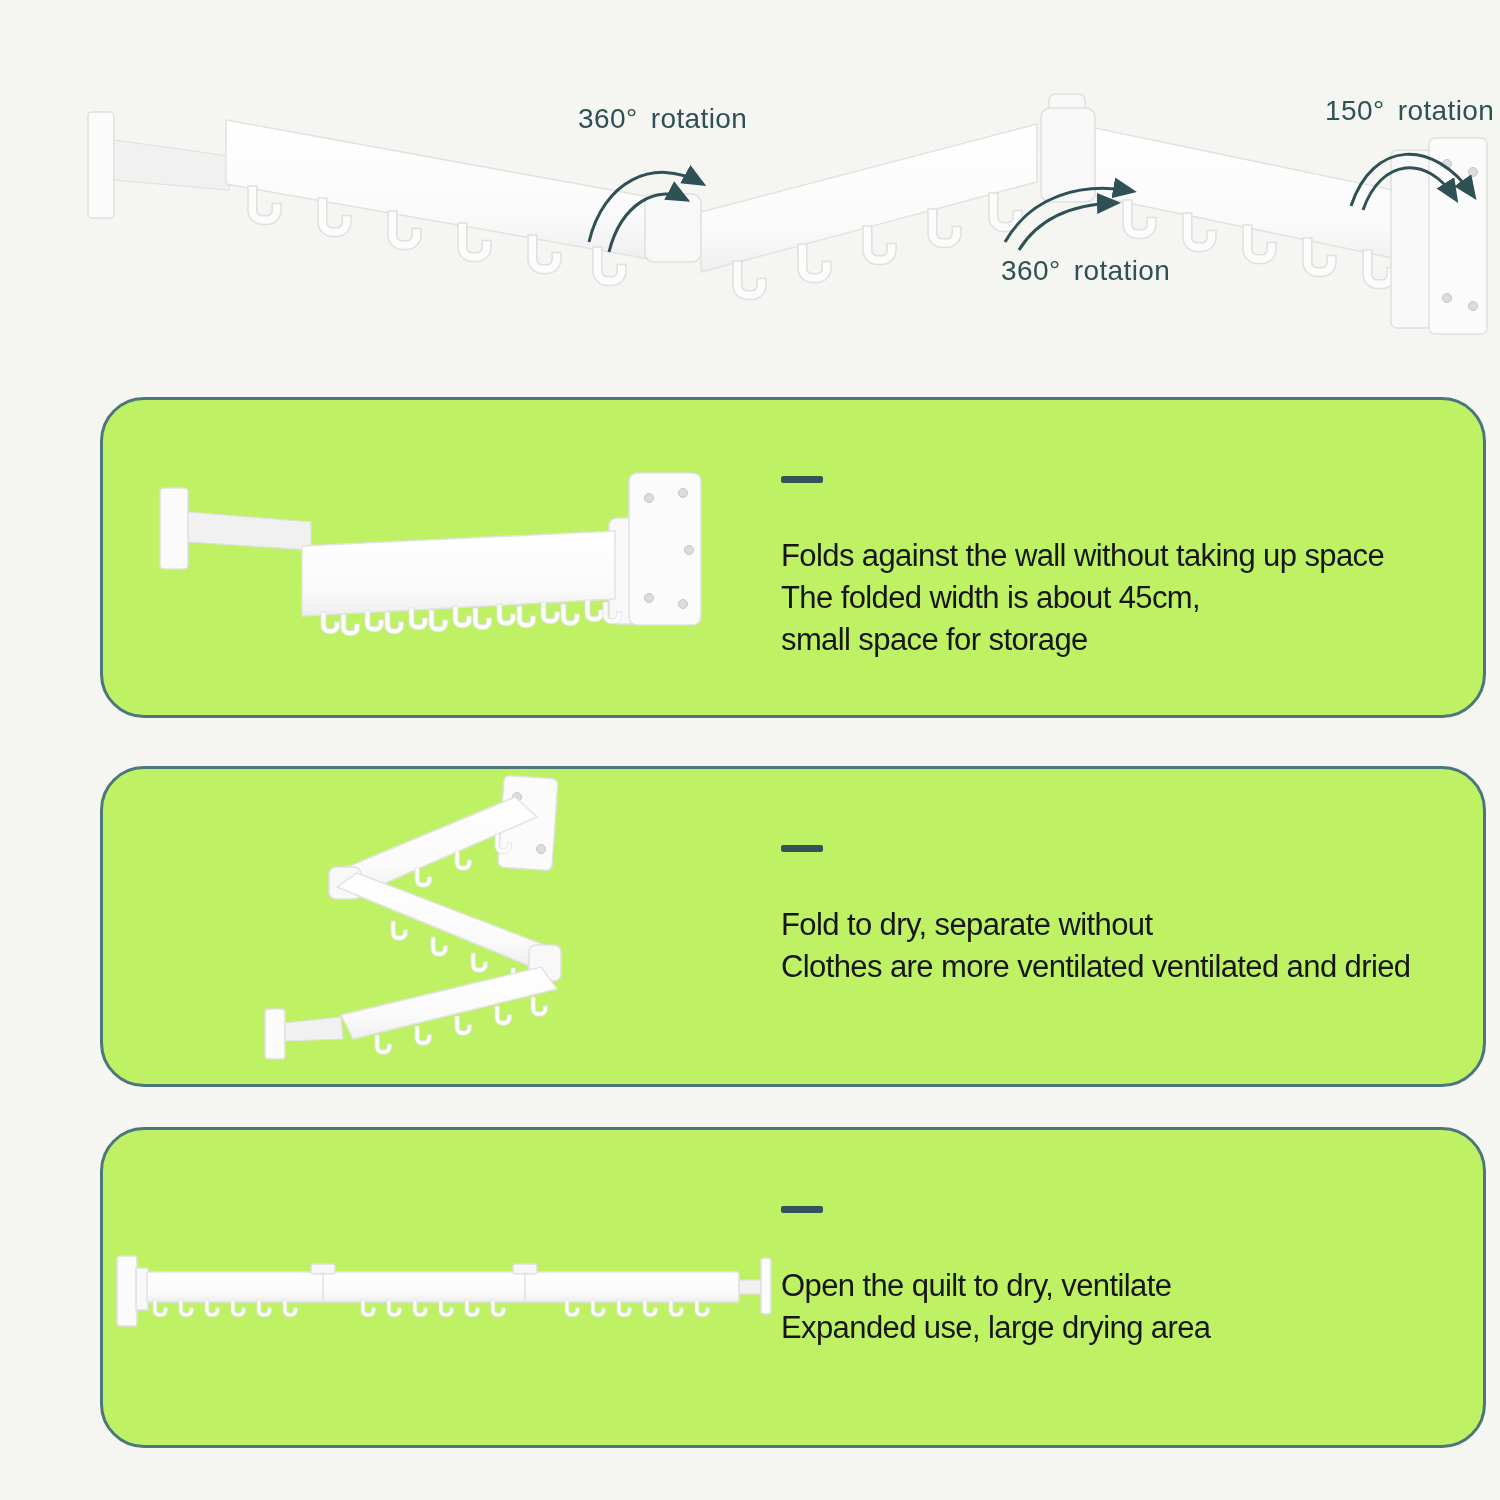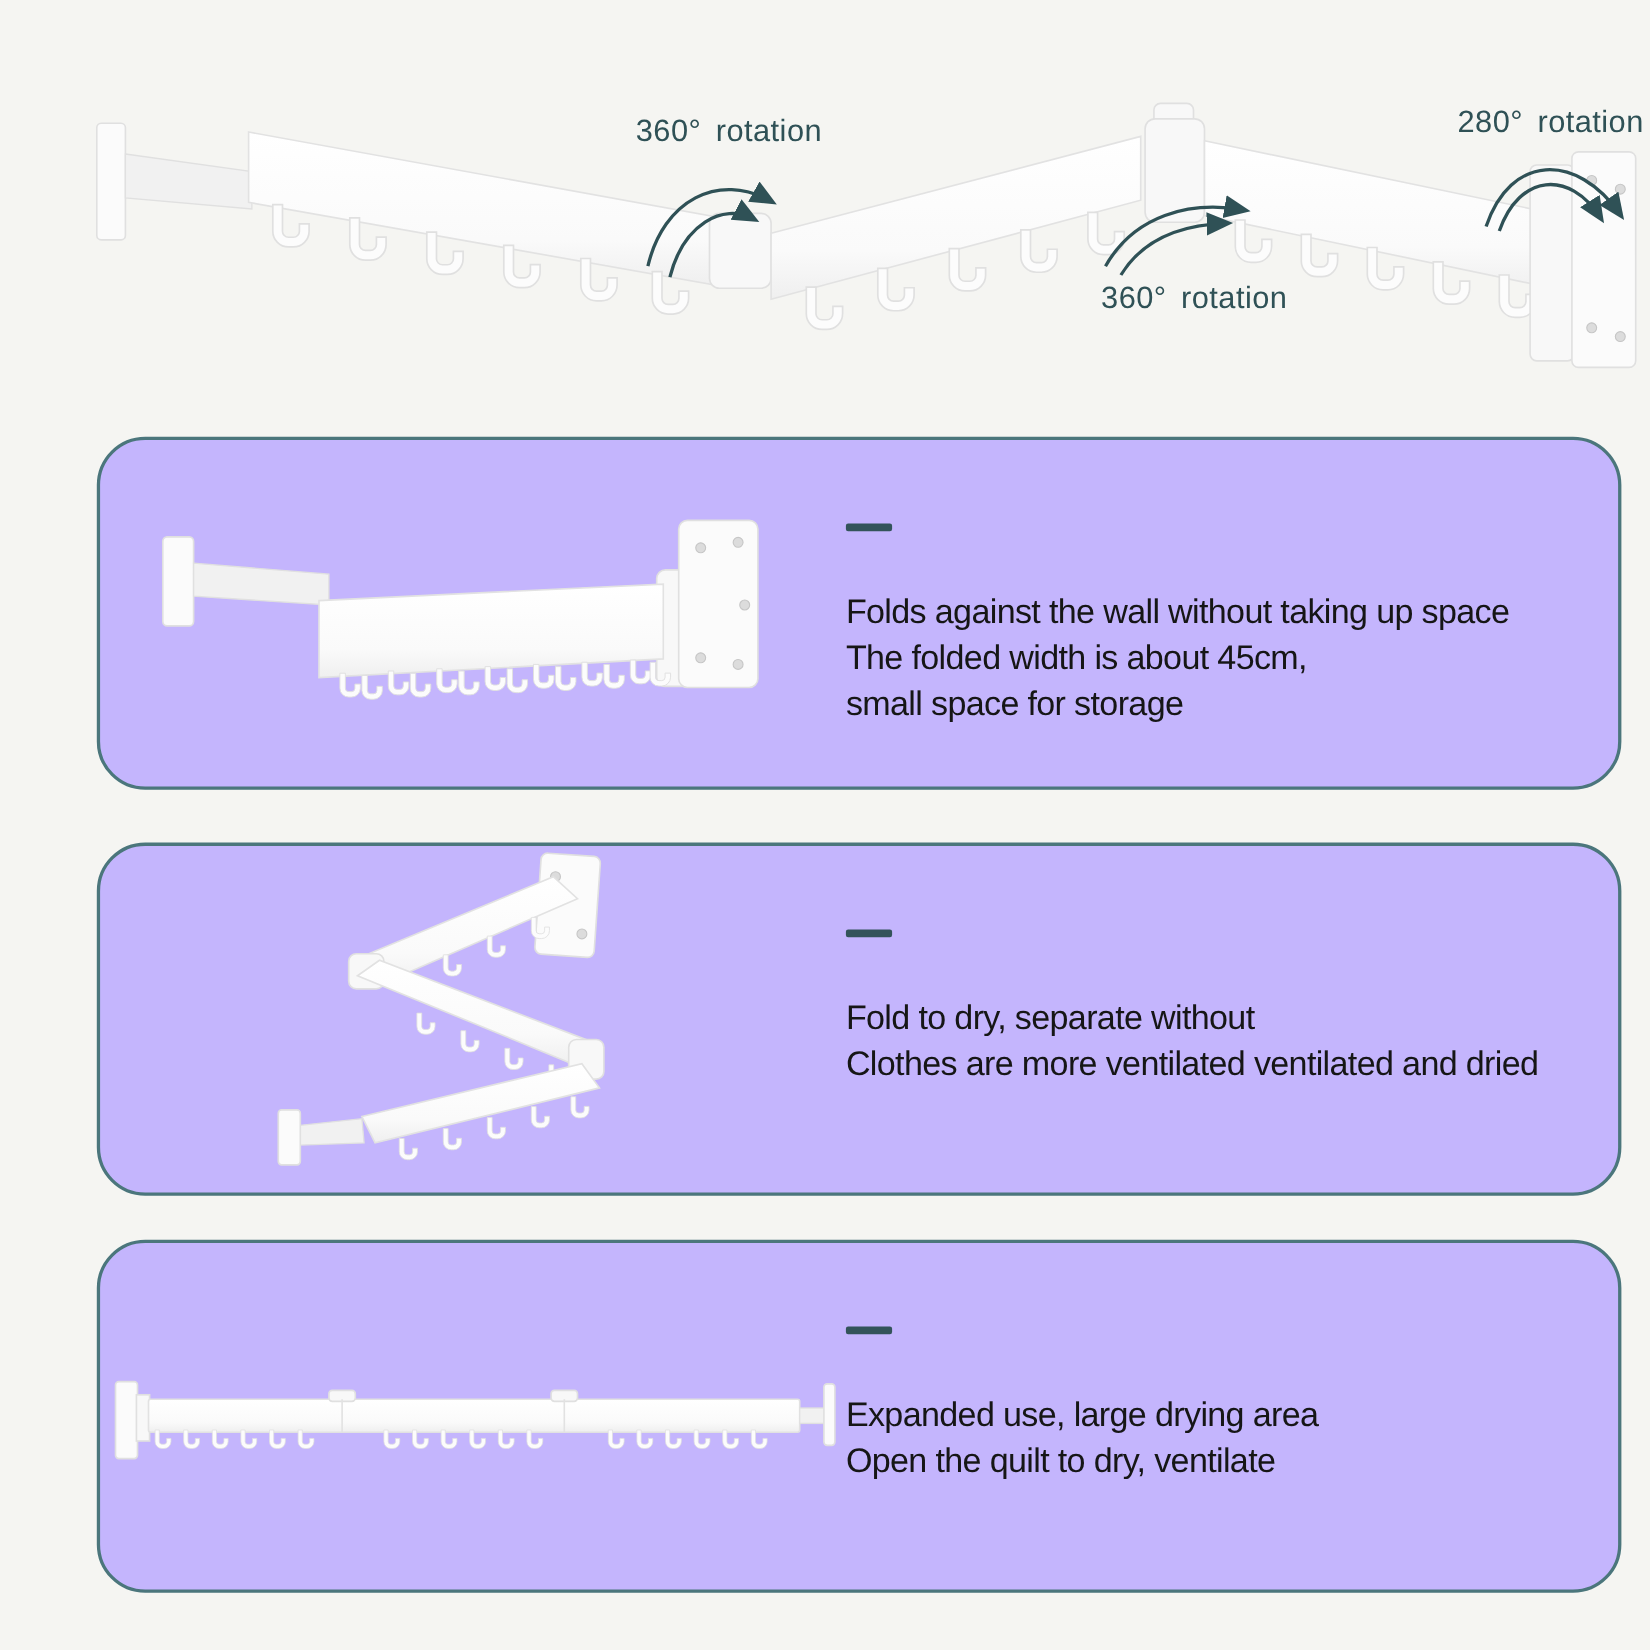--- a/index.html
+++ b/index.html
@@ -8,21 +8,21 @@
 
   
   #hero{position:absolute;left:0;top:0;width:1500px;height:392px;}
   #hero svg{position:absolute;left:0;top:0;}
   .rot-label{position:absolute;font-size:28px;color:#2f5156;letter-spacing:.4px;word-spacing:5px;white-space:nowrap;}
   #rot1{left:545px;top:103px;}
   #rot2{left:968px;top:255px;}
   #rot3{left:1292px;top:95px;}
 
   
-  .card{position:absolute;left:55px;width:1380px;height:315px;background:#c4b5fd;
+  .card{position:absolute;left:67px;width:1380px;height:315px;background:#bef264;
         border:3px solid #4b767c;border-radius:44px;}
   #card1{top:397px;}
   #card2{top:766px;}
   #card3{top:1127px;}
   .card svg{position:absolute;left:0;top:0;}
   .feature-text{position:absolute;left:678px;top:76px;}
   .dash{width:42px;height:7px;background:#33535a;border-radius:2px;}
   .lines{margin-top:52px;font-size:31px;line-height:42px;color:#161616;letter-spacing:-.6px;}
   .line{white-space:nowrap;}
 
@@ -96,21 +96,21 @@
 
       <path class="arc" d="M556,242 C570,182 620,156 668,183" marker-end="url(#ah)"></path>
       <path class="arc" d="M576,252 C588,204 624,184 652,199" marker-end="url(#ah)"></path>
       <path class="arc" d="M972,242 C998,196 1048,182 1098,191" marker-end="url(#ah)"></path>
       <path class="arc" d="M986,250 C1008,214 1045,204 1082,203" marker-end="url(#ah)"></path>
       <path class="arc" d="M1318,206 C1340,140 1400,138 1440,195" marker-end="url(#ah)"></path>
       <path class="arc" d="M1330,210 C1348,158 1394,154 1422,198" marker-end="url(#ah)"></path>
     </svg>
     <div class="rot-label" id="rot1">360° rotation</div>
     <div class="rot-label" id="rot2">360° rotation</div>
-    <div class="rot-label" id="rot3">280° rotation</div>
+    <div class="rot-label" id="rot3">150° rotation</div>
   </div>
 
   <div class="card" id="card1">
     <svg width="700" height="315" viewBox="0 0 700 315">
       <rect class="plate" x="57" y="88" width="28" height="81" rx="4"></rect>
       <polygon class="rod" points="85,112 208,122 208,150 85,142"></polygon>
       <rect class="hinge" x="506" y="118" width="36" height="106" rx="8"></rect>
       <polygon class="bar" points="199,146 512,131 512,199 199,216"></polygon>
       <g>
         <use href="#hook" transform="translate(218,212) scale(0.62)"></use>
@@ -211,19 +211,19 @@
           <use href="#hook" transform="translate(488,170) scale(0.48)"></use>
         <use href="#hook" transform="translate(514,170) scale(0.48)"></use>
           <use href="#hook" transform="translate(540,170) scale(0.48)"></use>
         <use href="#hook" transform="translate(566,170) scale(0.48)"></use>
           <use href="#hook" transform="translate(592,170) scale(0.48)"></use>
       </g>
     </svg>
     <div class="feature-text">
       <div class="dash"></div>
       <div class="lines">
+        <div class="line">Open the quilt to dry, ventilate</div>
         <div class="line">Expanded use, large drying area</div>
-        <div class="line">Open the quilt to dry, ventilate</div>
       </div>
     </div>
   </div>
 
 </div>
 
 </body></html>

